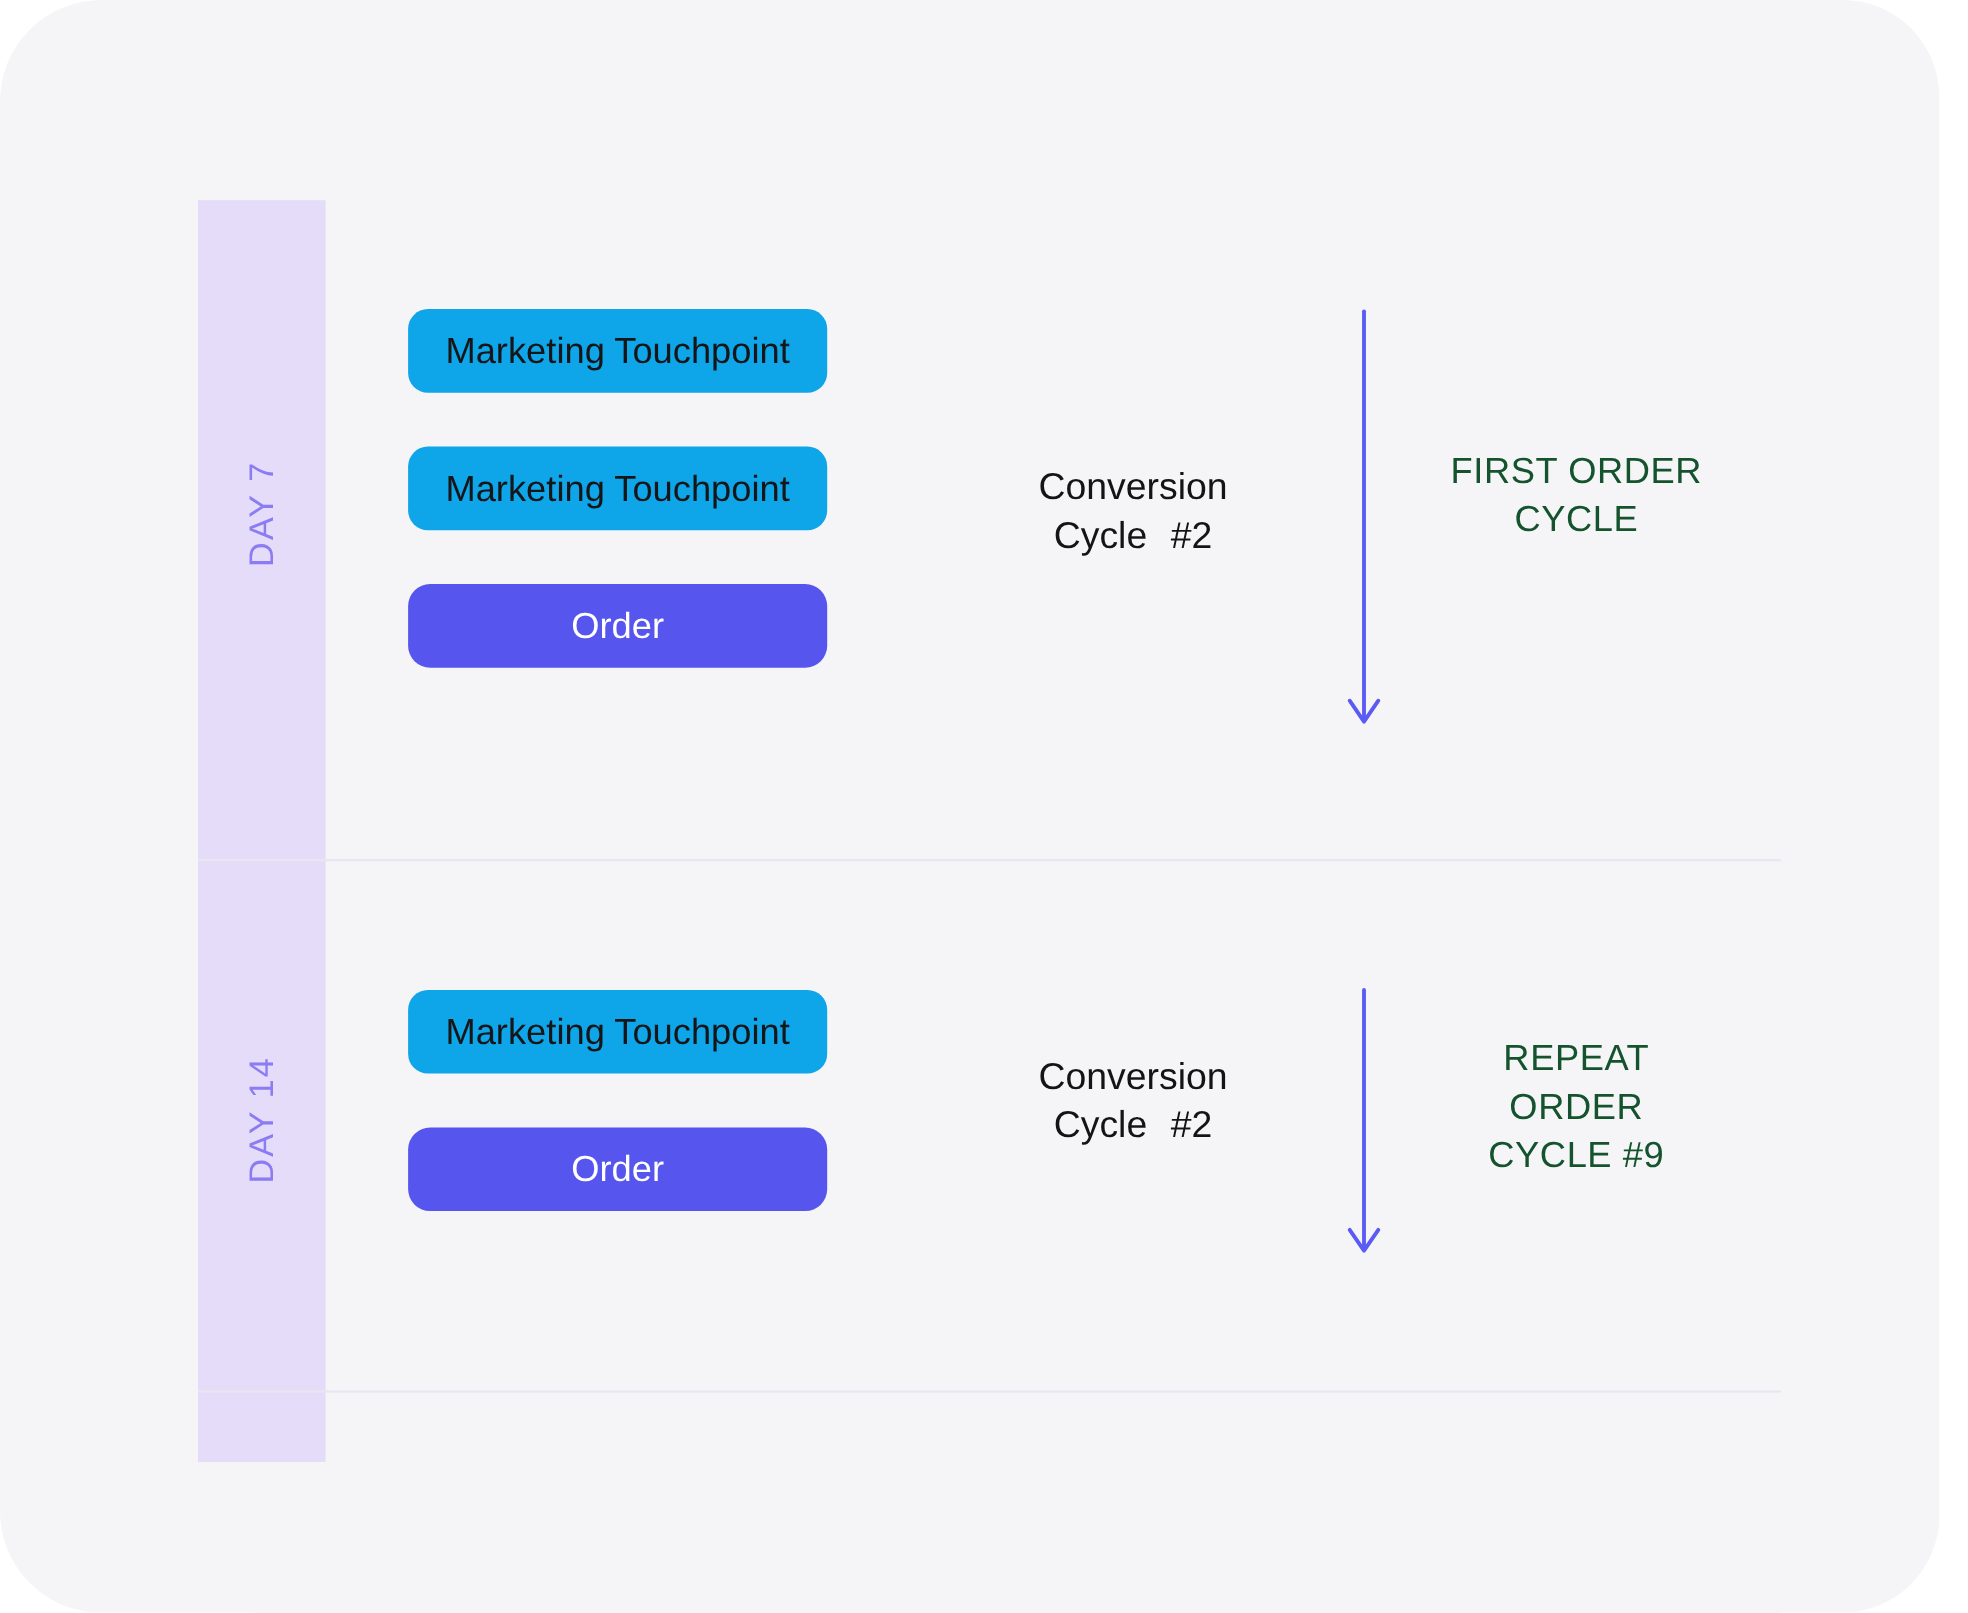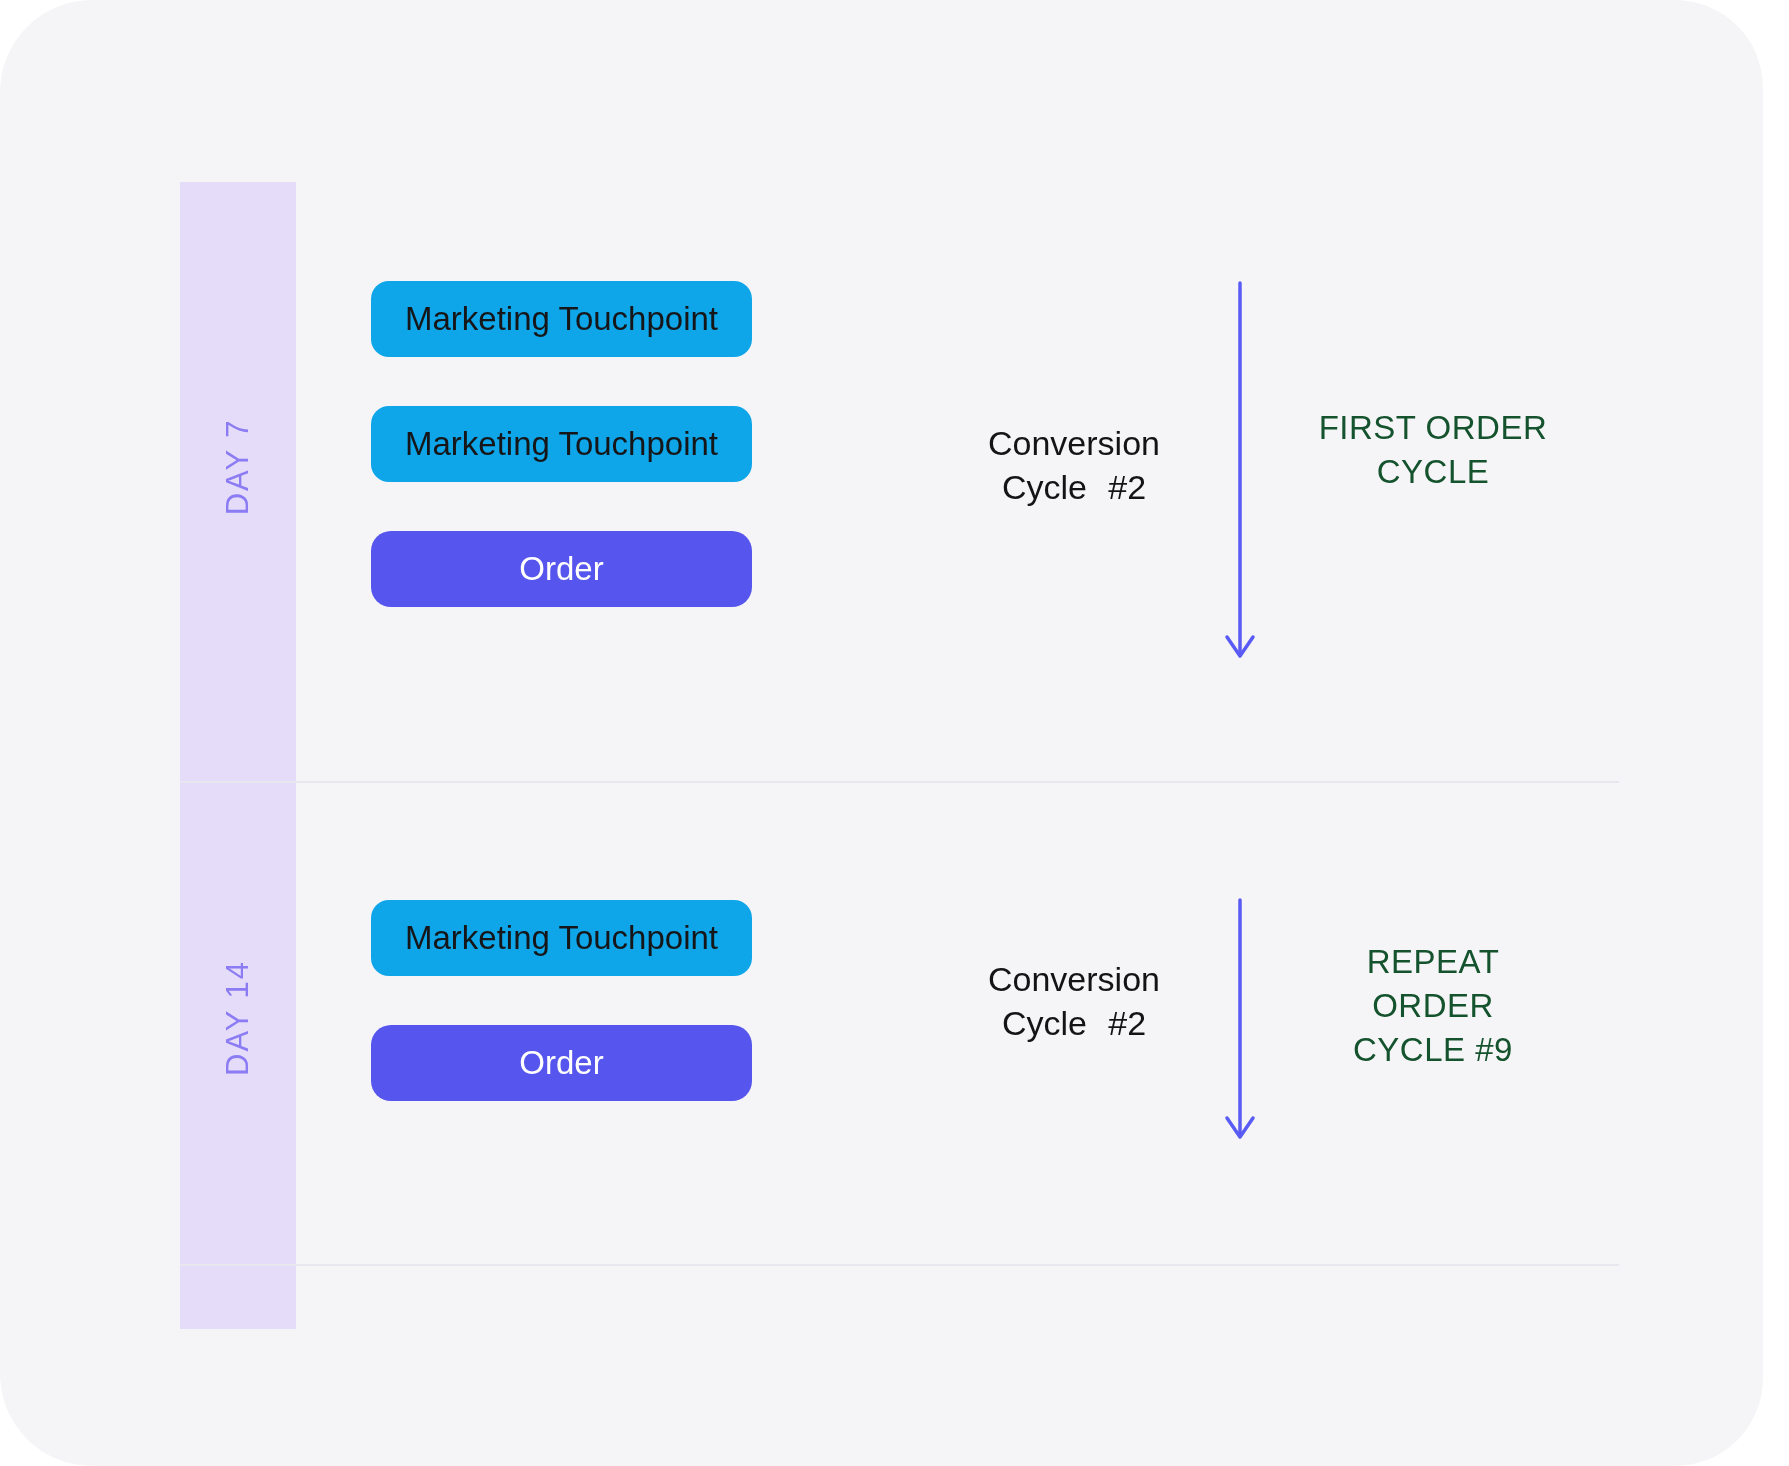--- a/index.html
+++ b/index.html
@@ -70,21 +70,21 @@
     border-radius: 20px;
   }
   .s1-tp1   { top: 281px; }
   .s1-tp2   { top: 406px; }
   .s1-order { top: 531px; }
   .s2-tp1   { top: 900px; }
   .s2-order { top: 1025px; }
 
   .cycle-label {
     position: absolute;
-    left: 944px; width: 260px;
+    left: 900px; width: 260px;
     text-align: center;
     font-size: 34px;
     line-height: 44px;
     color: #141416;
     z-index: 2;
   }
   .cycle-label .wide-gap { word-spacing: 0.35em; }
   .conv1 { top: 421px; }
   .conv2 { top: 957px; }
 

